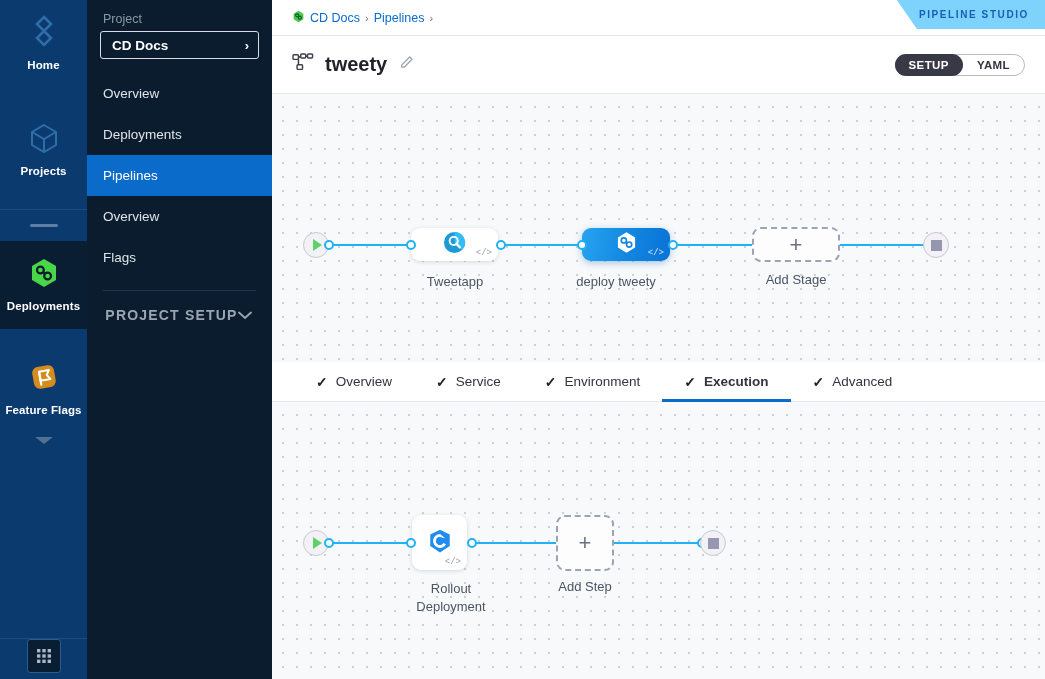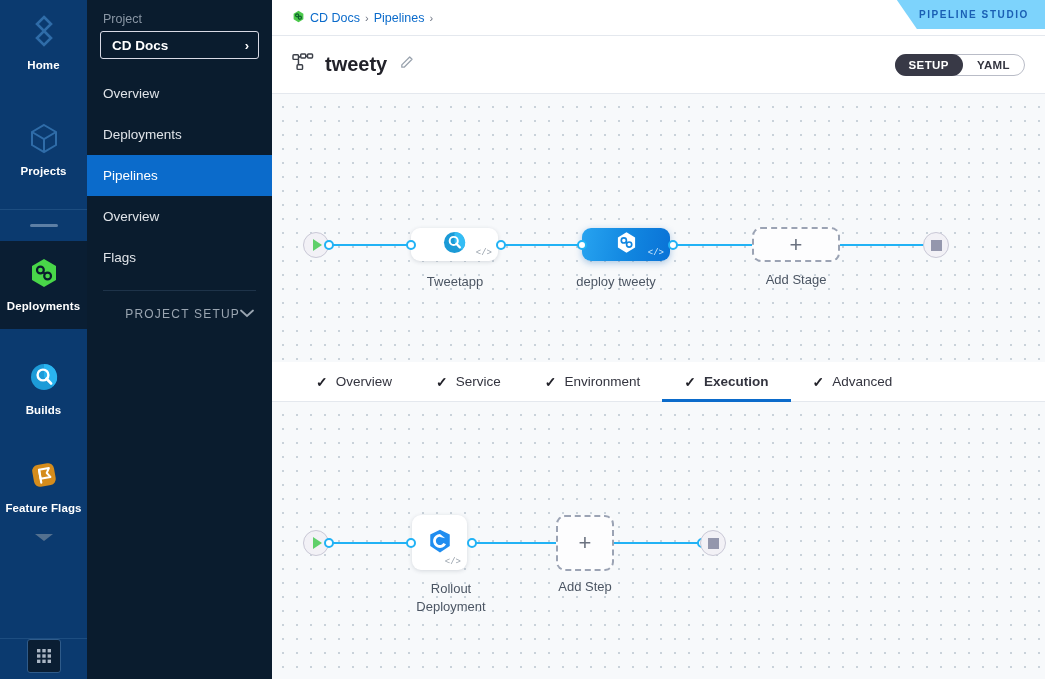--- a/index.html
+++ b/index.html
@@ -50,23 +50,23 @@
   }
   .proj-chev { color: #fff; font-size: 13px; font-weight: bold; }
   .nav { margin-top: 14px; }
   .nav-item {
     height: 41px; display: flex; align-items: center;
     padding-left: 16px; color: #dfe3e8; font-size: 13.5px;
   }
   .nav-item.active { background: #0b6bcb; color: #fff; }
   .side-div { height: 1px; background: #1e3349; margin: 12px 16px 0; }
   .setup {
-    display: flex; align-items: center; justify-content: flex-end;
-    padding: 16px 18px 0 16px; color: #9aa5b1; font-size: 12px;
-    letter-spacing: 1.2px; font-weight: normal;
+    display: flex; align-items: center; justify-content: center;
+    padding: 16px 18px 0 16px; color: #9aa5b1; font-size: 14px;
+    letter-spacing: 1.2px; font-weight: bold;
   }
 
   
   .main { flex: 1 1 auto; display: flex; flex-direction: column; background: #fff; position: relative; }
   .topbar {
     height: 36px; border-bottom: 1px solid #e4e8ee; display: flex; align-items: center;
     padding-left: 20px; position: relative; background: #fff; flex: 0 0 36px;
   }
   .crumb { display: flex; align-items: center; gap: 5px; font-size: 12.5px; }
   .crumb a { color: #0b6bcb; text-decoration: none; }
@@ -205,31 +205,20 @@
           <g fill="none" stroke="#0a1c2e" stroke-width="2.2">
             <circle cx="12.4" cy="13" r="3.4"></circle>
             <circle cx="19.6" cy="19" r="3.4"></circle>
             <path d="M14.9 15.4 L17.1 16.6"></path>
           </g>
         </svg>
       </span>
       <span class="rail-label">Deployments</span>
     </div>
 
-    <div class="rail-item" style="margin-top:18px">
-      <span>
-        <svg width="32" height="32" viewBox="0 0 32 32">
-          <circle cx="16" cy="16" r="13" fill="#1d9bd8"></circle>
-          <path d="M16 3 a13 13 0 0 1 9.2 22.2 L16 16 Z" fill="#2ab4f0"></path>
-          <circle cx="15" cy="14" r="5.4" fill="none" stroke="#fff" stroke-width="2.4"></circle>
-          <path d="M18.6 17.8 L23 22.4" stroke="#fff" stroke-width="2.8" stroke-linecap="round"></path>
-        </svg>
-      </span>
-      <span class="rail-label">Builds</span>
-    </div>
 
     <div class="rail-item" style="margin-top:18px">
       <span>
         <svg width="32" height="32" viewBox="0 0 32 32">
           <rect x="5" y="5" width="22" height="22" rx="6" fill="#d58c1c" transform="rotate(-10 16 16)"></rect>
           <path d="M12 10 L22 10 L19 14.5 L22 19 L12 19 Z" fill="none" stroke="#fff" stroke-width="2" stroke-linejoin="round" transform="rotate(-10 16 16)"></path>
           <path d="M12 10 L12 23" stroke="#fff" stroke-width="2.2" stroke-linecap="round" transform="rotate(-10 16 16)"></path>
         </svg>
       </span>
       <span class="rail-label">Feature Flags</span>

